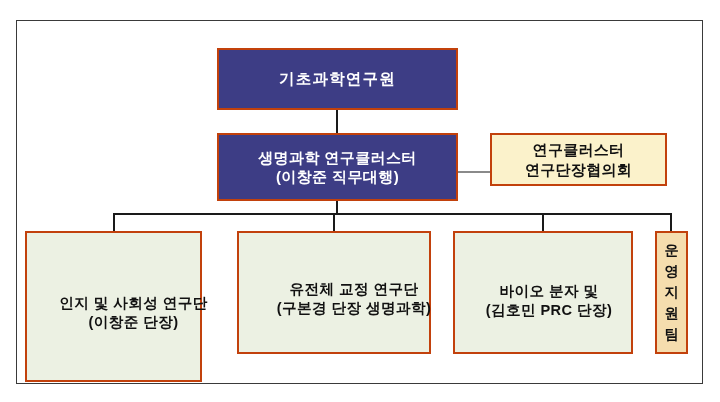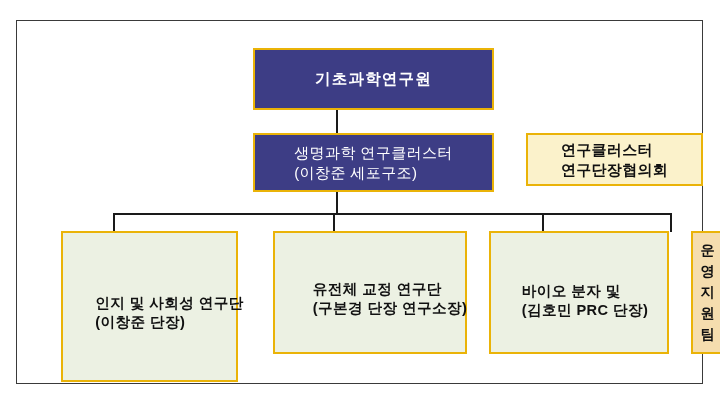--- a/index.html
+++ b/index.html
@@ -25,28 +25,28 @@
     width: 687px;
     height: 364px;
     border: 1.5px solid #3a3a3a;
     box-sizing: border-box;
     background: #ffffff;
   }
   
   .node {
     position: absolute;
     box-sizing: border-box;
-    border: 2px solid #eab308;
+    border: 2px solid #c2410c;
     display: flex;
     flex-direction: column;
     align-items: center;
     justify-content: center;
+    text-align: center;
     line-height: 1.28;
     z-index: 3;
-    margin-left: 36px;
   }
   .node .ln {
     display: block;
     white-space: nowrap;
   }
   .navy {
     background: #3d3d85;
     color: #ffffff;
   }
   .green {
@@ -62,22 +62,22 @@
     color: #111111;
   }
 
   
   #node-institute {
     left: 216px; top: 47px; width: 241px; height: 62px;
     font-size: 15.5px; font-weight: 700;
     letter-spacing: 1.2px;
   }
   #node-cluster {
-    left: 216px; top: 132px; width: 241px; height: 59px;
-    font-size: 15px; font-weight: 400;
+    left: 216px; top: 132px; width: 241px; height: 68px;
+    font-size: 15px; font-weight: 700;
     letter-spacing: 0.4px;
   }
   #node-council {
     left: 489px; top: 132px; width: 177px; height: 53px;
     font-size: 15px; font-weight: 700;
     letter-spacing: 0.3px;
   }
   #node-center-1 {
     left: 24px; top: 230px; width: 177px; height: 151px;
     font-size: 14.6px; font-weight: 700;
@@ -153,42 +153,42 @@
 
     <div class="node navy" id="node-institute" style="left:200px; top:27px;">
       <div class="stack">
         <span class="ln">기초과학연구원</span>
       </div>
     </div>
 
     <div class="node navy" id="node-cluster" style="left:200px; top:112px;">
       <div class="stack">
         <span class="ln">생명과학 연구클러스터</span>
-        <span class="ln">(이창준 세포구조)</span>
+        <span class="ln">(이창준 직무대행)</span>
       </div>
     </div>
 
     <div class="node cream" id="node-council" style="left:473px; top:112px;">
       <div class="stack">
         <span class="ln">연구클러스터</span>
         <span class="ln">연구단장협의회</span>
       </div>
     </div>
 
     <div class="node green" id="node-center-1" style="left:8px; top:210px;">
       <div class="stack">
         <span class="ln">인지 및 사회성 연구단</span>
         <span class="ln">(이창준 단장)</span>
       </div>
     </div>
 
     <div class="node green" id="node-center-2" style="left:220px; top:210px;">
       <div class="stack">
         <span class="ln">유전체 교정 연구단</span>
-        <span class="ln">(구본경 단장 연구소장)</span>
+        <span class="ln">(구본경 단장 생명과학)</span>
       </div>
     </div>
 
     <div class="node green" id="node-center-3" style="left:436px; top:210px;">
       <div class="stack">
         <span class="ln">바이오 분자 및</span>
         <span class="ln">(김호민 PRC 단장)</span>
       </div>
     </div>
 

